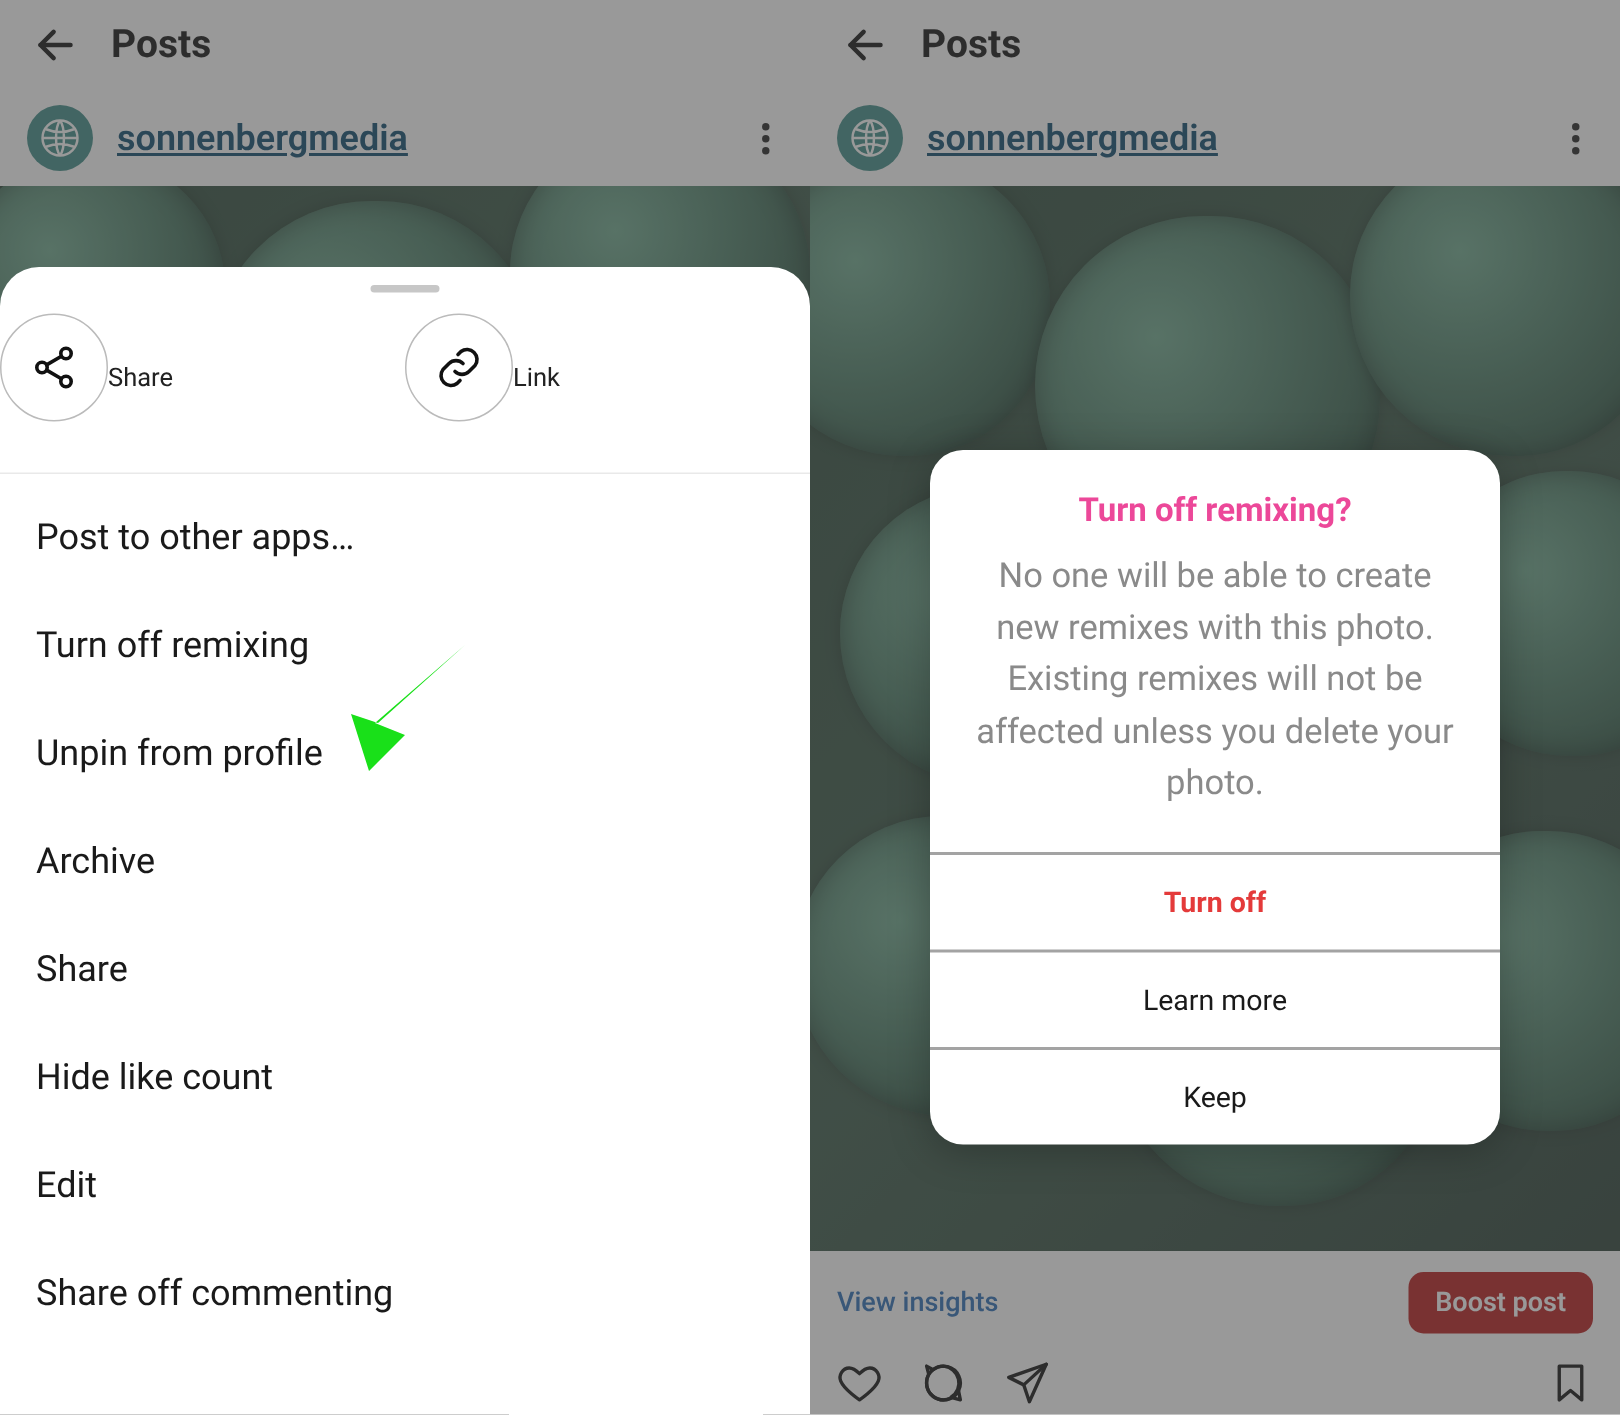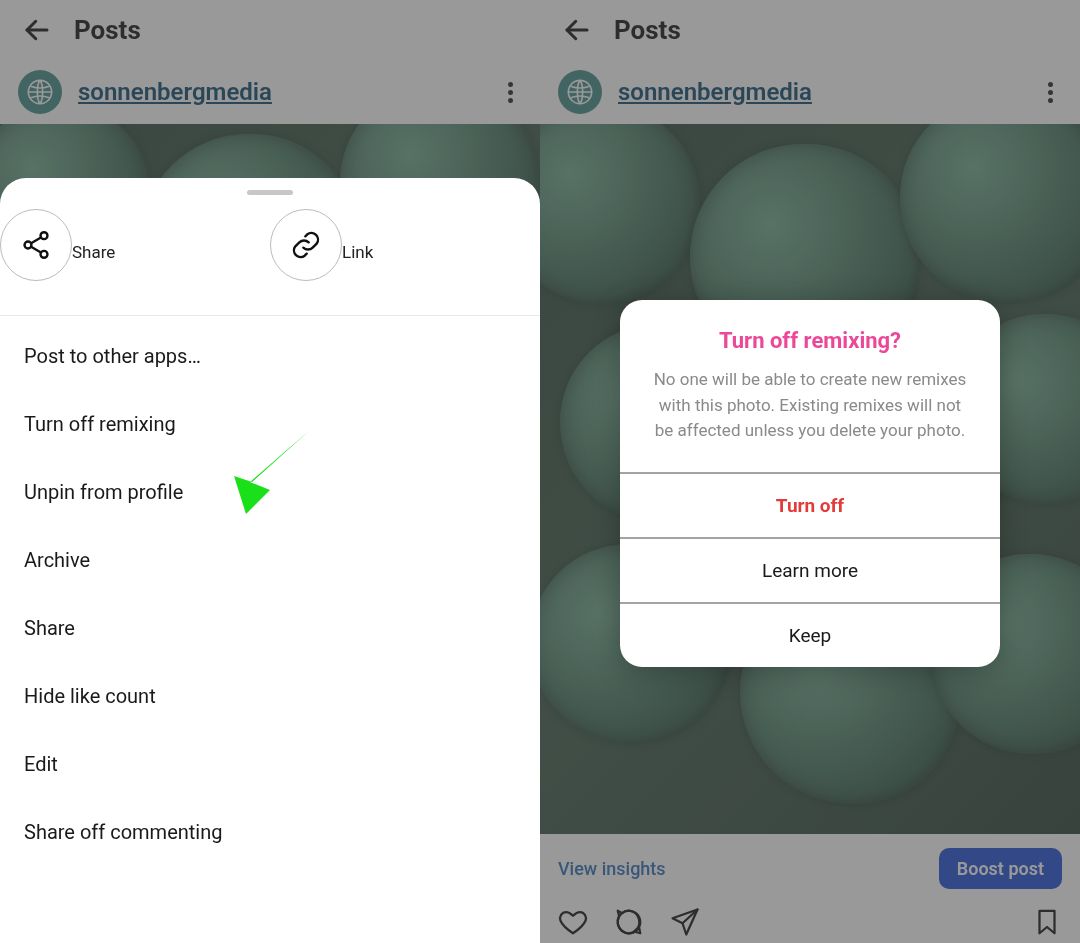--- a/index.html
+++ b/index.html
@@ -102,21 +102,21 @@
     border:1.5px solid #bbb;
     display:flex; align-items:center; justify-content:center;
     margin-bottom:14px;
   }
   .circle svg { width:32px; height:32px; }
   .cell .lab { font-size:17px; color:#222; }
   .hr { height:1px; background:#e9e9e9; margin: 0; }
   .menu { padding: 6px 0 0; }
   .mi {
     padding: 22px 24px;
-    font-size:20px;
+    font-size:24px;
     color:#1a1a1a;
     position:relative;
   }
   .arrow {
     position:absolute;
     z-index:20;
     left:210px;
     top:420px;
     pointer-events:none;
   }
@@ -129,21 +129,21 @@
     bottom:0;
     z-index:3;
     background:#fff;
   }
   .act-row {
     display:flex; align-items:center;
     padding: 14px 18px 8px;
   }
   .insights { color:#2a6db5; font-size:18px; font-weight:500; flex:1; }
   .boost {
-    background:#1d4ed8;
+    background:#b91c1c;
     color:#fff;
     padding:10px 18px;
     border-radius:10px;
     font-size:18px;
     font-weight:600;
   }
   .icons-row {
     display:flex; align-items:center;
     padding: 10px 18px 6px;
     gap:26px;
@@ -163,21 +163,21 @@
     overflow:hidden;
     box-shadow:0 4px 28px rgba(0,0,0,.25);
   }
   .dlg-title {
     font-size:22px; font-weight:700;
     color:#ec4899;
     text-align:center;
     padding:28px 24px 14px;
   }
   .dlg-body {
-    font-size:17px;
+    font-size:23px;
     line-height:1.5;
     color:#8a8a8a;
     text-align:center;
     padding:0 28px 28px;
   }
   .dlg-btn {
     border-top:2px solid #a3a3a3;
     text-align:center;
     padding:20px 0;
     font-size:19px;

